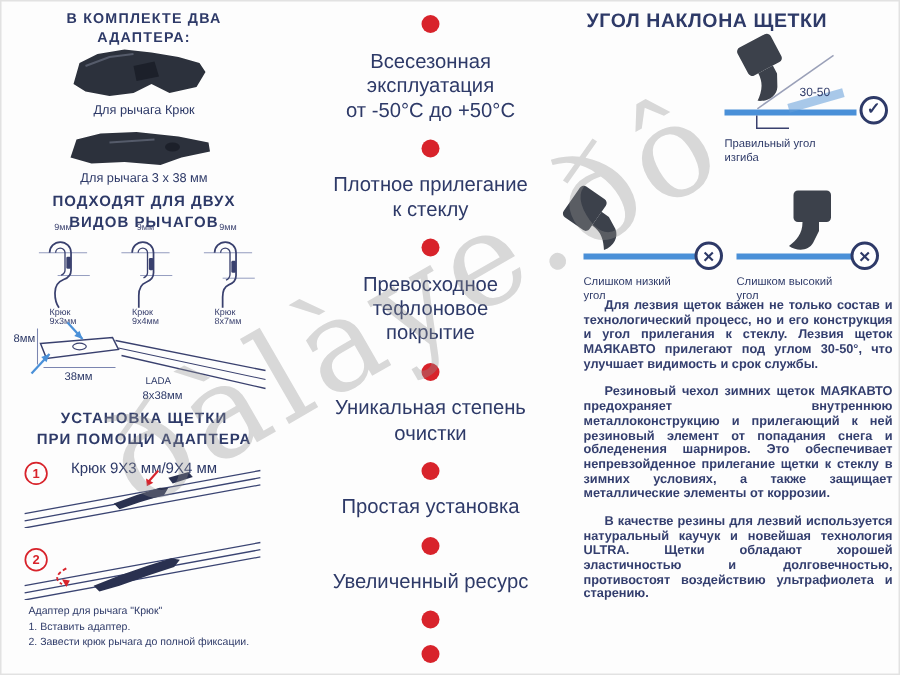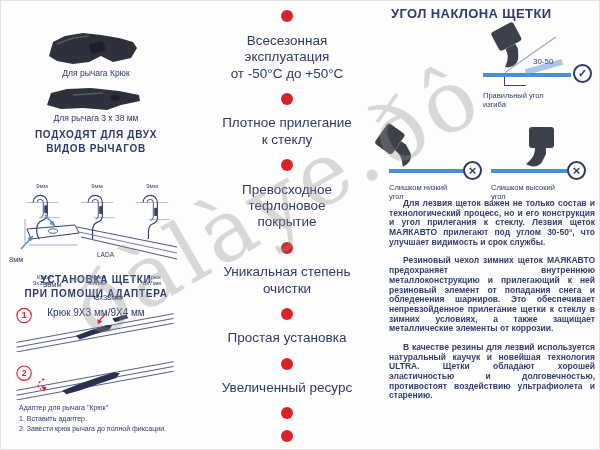--- a/index.html
+++ b/index.html
@@ -12,21 +12,21 @@
   
   .col-left{position:absolute;left:6px;top:0;width:178px;height:450px;}
   .col-mid{position:absolute;left:186px;top:0;width:200px;height:450px;display:flex;flex-direction:column;align-items:center;justify-content:space-between;padding:9px 0;box-sizing:border-box;}
   .col-right{position:absolute;left:388px;top:0;width:206px;height:364px;}
   
   .lc-title{top:6px;left:0;width:178px;font-size:9.5px;font-weight:700;letter-spacing:.8px;line-height:1.35;}
   .cap{font-size:8.5px;font-weight:400;color:#2e3a68;}
   .sec-head{font-size:10px;font-weight:700;letter-spacing:.7px;line-height:1.35;}
   .hooks-row{top:148px;left:12px;width:156px;display:flex;justify-content:space-between;}
   .hook-cell{width:46px;display:flex;flex-direction:column;align-items:center;}
-  .tiny{font-size:6px;line-height:1.1;color:#39406e;text-align:right;margin-top:34px;}
+  .tiny{font-size:6px;line-height:1.1;color:#39406e;text-align:left;}
   .footer-line{font-size:7px;color:#2e3a68;line-height:1.5;font-weight:400;}
   
   .dot{width:12px;height:12px;border-radius:50%;background:#d8232b;flex:0 0 auto;}
   .feature{font-size:13.5px;font-weight:400;color:#2e3a68;text-align:center;white-space:pre-line;line-height:1.22;}
   
   .rc-title{top:5px;left:2px;width:204px;font-size:13px;font-weight:700;letter-spacing:.4px;}
   .diagram{position:absolute;}
   .dlabel{position:absolute;font-size:7.5px;font-weight:400;color:#2e3a68;line-height:1.2;}
   .blueline{position:absolute;height:3.5px;background:#4a90d8;}
   .angleline{position:absolute;height:1.4px;background:#9aa0b8;transform-origin:left center;}
@@ -40,20 +40,22 @@
   
   .watermark{position:absolute;left:25px;top:150px;width:500px;text-align:center;font-family:"DejaVu Serif",serif;font-size:86px;letter-spacing:5px;color:rgba(145,145,145,.35);transform:rotate(-30deg);pointer-events:none;z-index:6;}
 </style>
 </head>
 <body>
 
 <div class="page">
 
   <div class="col-left">
 
+    <div class="abs lc-title navy center prewrap">В КОМПЛЕКТЕ ДВА
+АДАПТЕРА:</div>
 
     <svg class="abs" style="left:36px;top:27px" width="104" height="40" viewBox="0 0 104 40">
       <path d="M6,28 L10,14 L22,8 L40,5 L58,7 L76,10 L90,14 L94,20 L88,30 L70,34 L58,28 L46,34 L30,36 L14,33 Z" fill="#2c313c"></path>
       <path d="M46,16 L60,13 L63,23 L48,26 Z" fill="#1c202a"></path>
       <path d="M14,16 L30,10 L46,8" stroke="#555b6a" stroke-width="1.4" fill="none"></path>
     </svg>
     <div class="abs cap center" style="left:0;top:67px;width:178px">Для рычага Крюк</div>
 
     <svg class="abs" style="left:36px;top:82px" width="104" height="30" viewBox="0 0 104 30">
       <path d="M4,22 L8,10 L24,6 L48,5 L76,8 L96,12 L97,18 L78,22 L64,27 L40,25 L18,26 Z" fill="#2c313c"></path>

